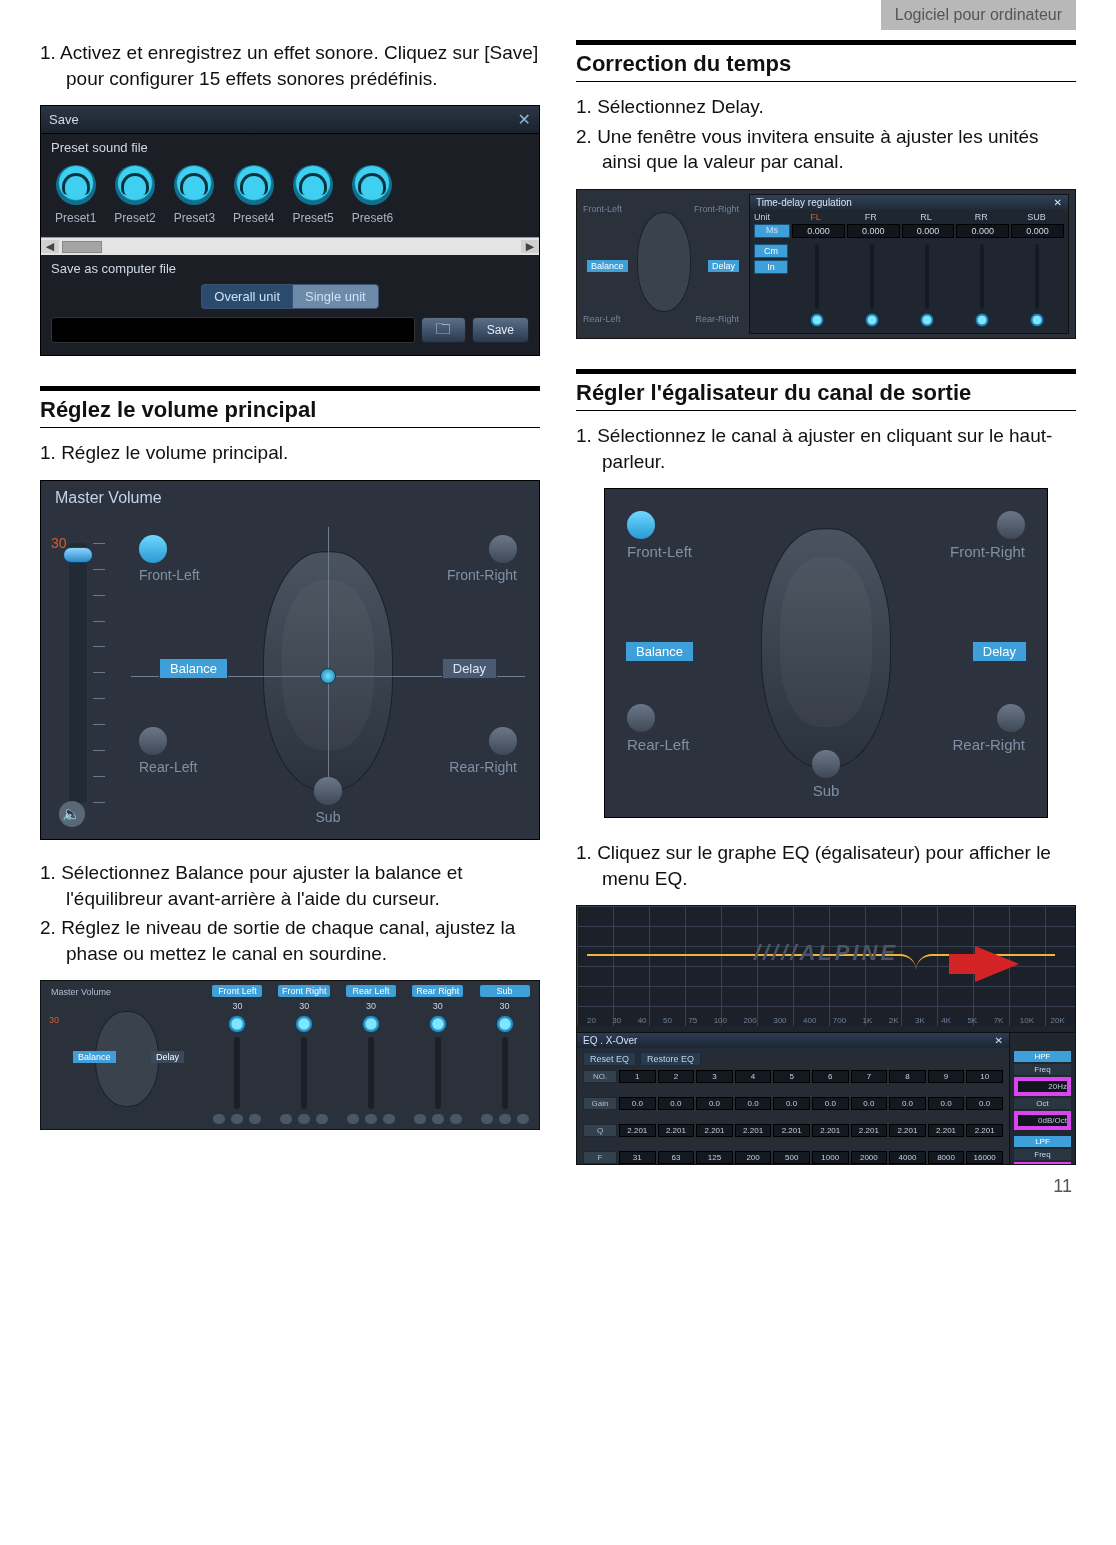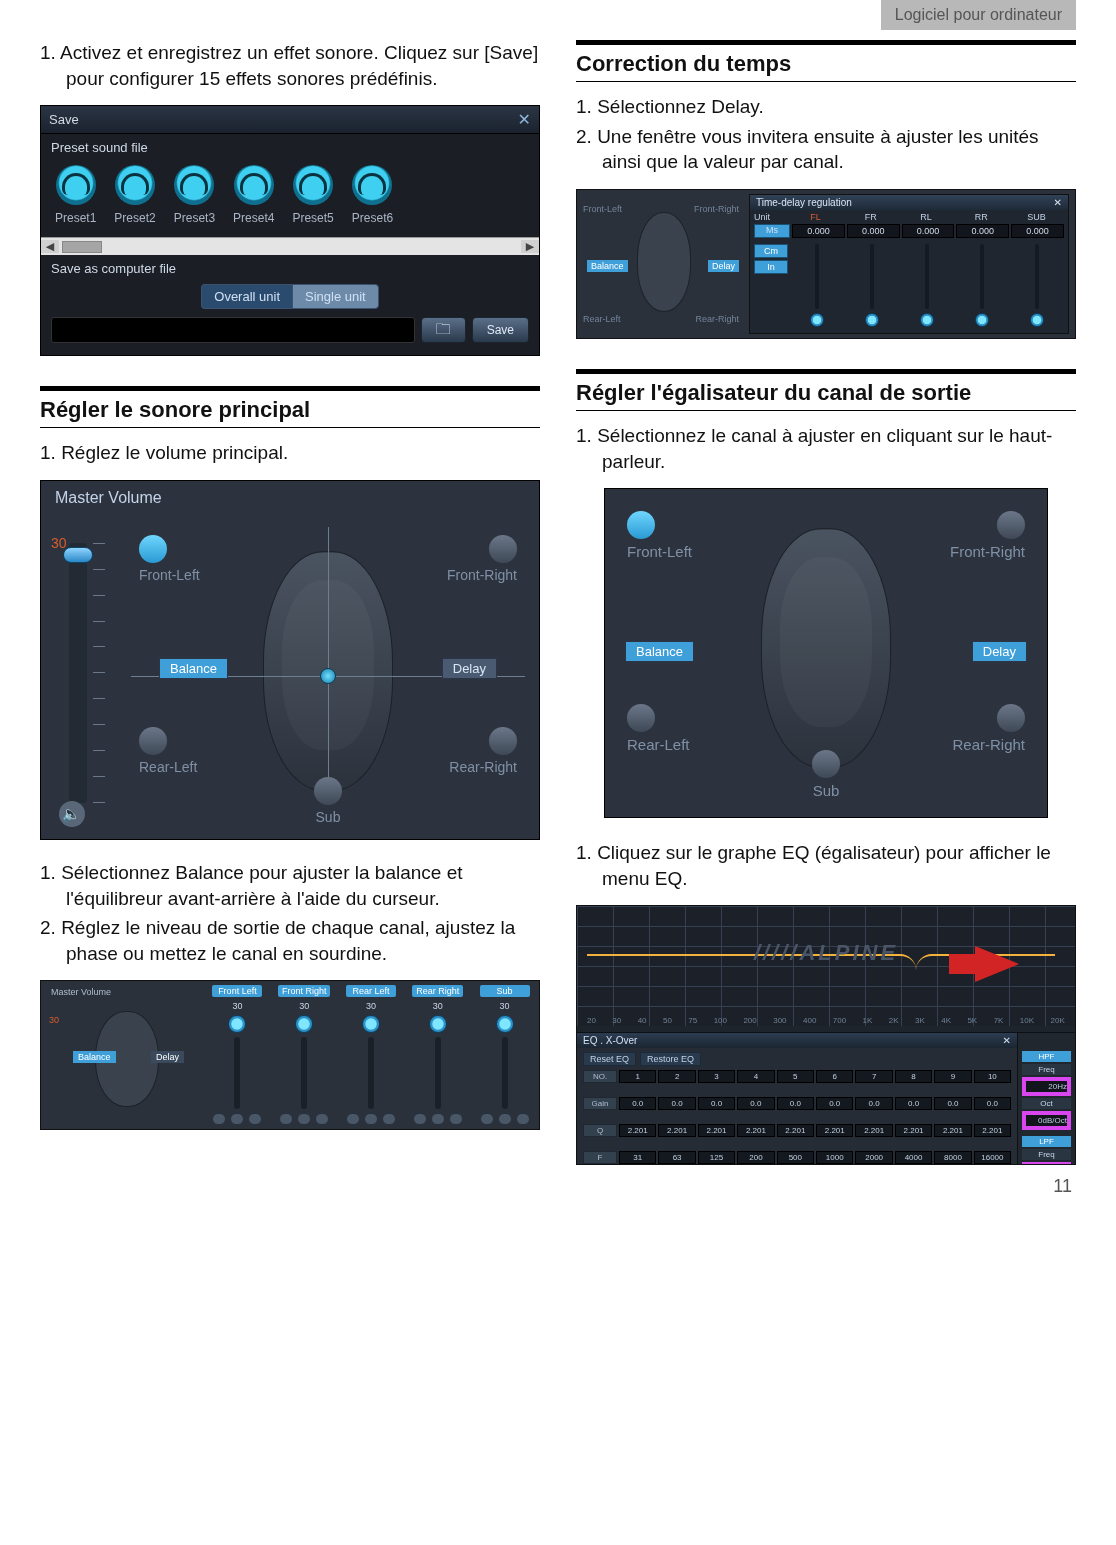--- a/index.html
+++ b/index.html
@@ -332,21 +332,21 @@
   .eq-knob-row { display:flex; gap:2px; padding:4px 0 0 36px; }
   .eq-knob-row .k {
     flex:1; display:flex; justify-content:center;
   }
   .eq-knob-row .k span {
     width:12px;height:12px;border-radius:50%;
     background:radial-gradient(circle,#7fe6ff 0 45%,#2b91c6 55%); border:1px solid #0d4061;
     display:block;
   }
   .eq-side {
-    width:58px; background:#20272f; border-left:1px solid #0d1115;
+    width:66px; background:#20272f; border-left:1px solid #0d1115;
     display:flex; flex-direction:column; gap:2px; padding:18px 4px 4px 4px; font-size:8px;
   }
   .eq-side .sh { background:#2a3542; color:#c6d6ea; text-align:center; padding:1px 0;}
   .eq-side .sh.hi { background:#3f9fd8; color:#fff; }
   .eq-side .sv { background:#12161c; color:#bdcde0; text-align:right; padding:1px 0; border:4px solid #d946ef;}
 </style>
 </head>
 <body>
 
 <div class="header-tab">Logiciel pour ordinateur</div>
@@ -404,21 +404,21 @@
       </div>
       <div class="path-row">
         <div class="path-input"></div>
         <div class="mini-btn">
             <span class="folder-glyph">🗀</span>
           </div>
         <div class="mini-btn">Save</div>
       </div>
     </div>
 
-    <h2 class="section-heading">Régler le sonore principal</h2>
+    <h2 class="section-heading">Réglez le volume principal</h2>
     <ol>
         <li>Réglez le volume principal.</li>
       </ol>
 
     <div class="mv-pane">
       <div class="mv-title">Master Volume</div>
       <div class="mv-val">30</div>
       <div class="mv-slider">
         <div class="ticks">
             <span></span>

